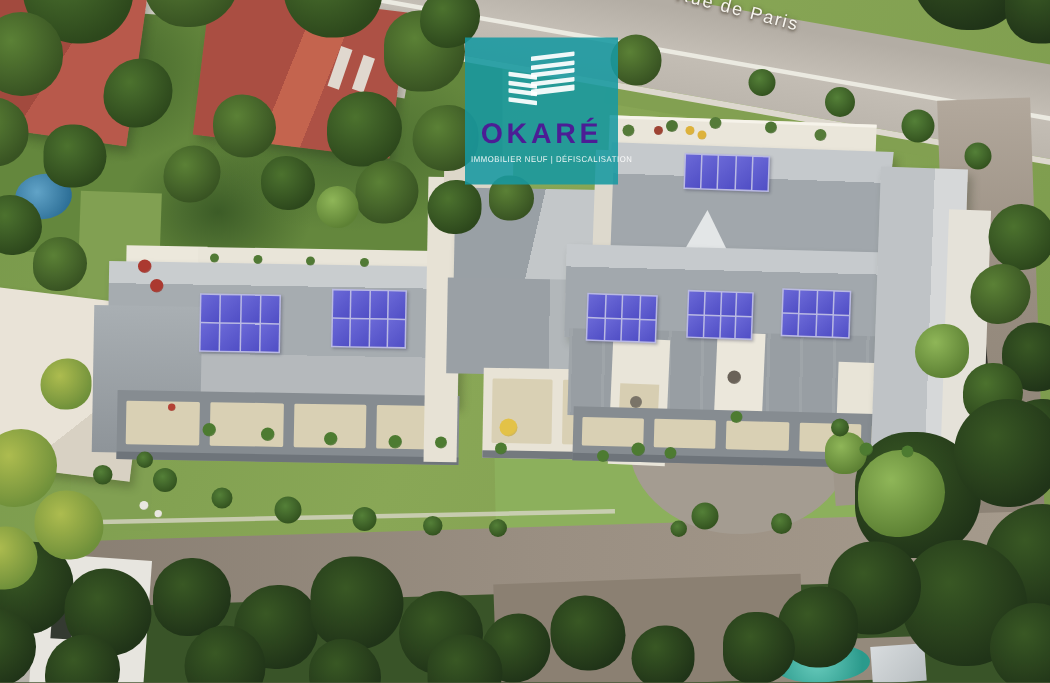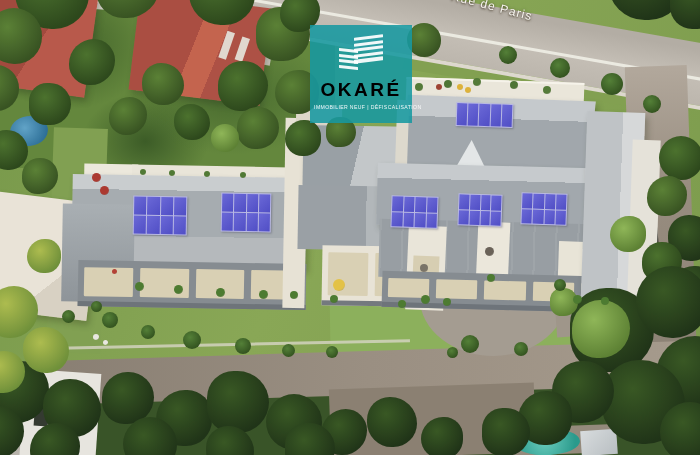--- a/index.html
+++ b/index.html
@@ -11,21 +11,21 @@
   .floors{display:flex;gap:7px;padding:7px 6px 5px;box-sizing:border-box;}
   .floors>div{flex:1;background:#d9d0b5;border-radius:1px;}
   
   #logo{position:absolute;left:310px;top:25px;width:102px;height:98px;}
   #logo .icon{position:absolute;left:29px;top:11px;width:44px;height:42px;}
   #logo .stack{position:absolute;}
   #logo .bar{height:3.2px;margin-bottom:2.4px;background:rgba(255,255,255,.93);border-radius:.5px;}
   #logo .st-r{left:15px;top:0;width:29px;transform:skewY(-7deg);}
   #logo .st-l{left:0;top:13px;width:19px;transform:skewY(7deg);}
   .brand{position:absolute;top:54px;width:100%;text-align:center;
-         font-size:19px;font-weight:bold;color:#000000;letter-spacing:2.5px;}
+         font-size:19px;font-weight:bold;color:#4c1d95;letter-spacing:2.5px;}
   .tagline{position:absolute;top:79px;width:100%;text-align:center;white-space:nowrap;
          font-size:5.6px;color:rgba(255,255,255,.92);letter-spacing:.4px;transform:scaleX(.92);}
   #street-label{position:absolute;left:448px;top:6px;width:140px;height:24px;
          transform:rotate(14.5deg);font-size:12px;color:#f7f5ef;letter-spacing:1.2px;
          text-shadow:0 1px 2px rgba(75,65,50,.9),0 0 3px rgba(75,65,50,.5);}
 </style>
 </head>
 <body>
 
 <div id="stage">

